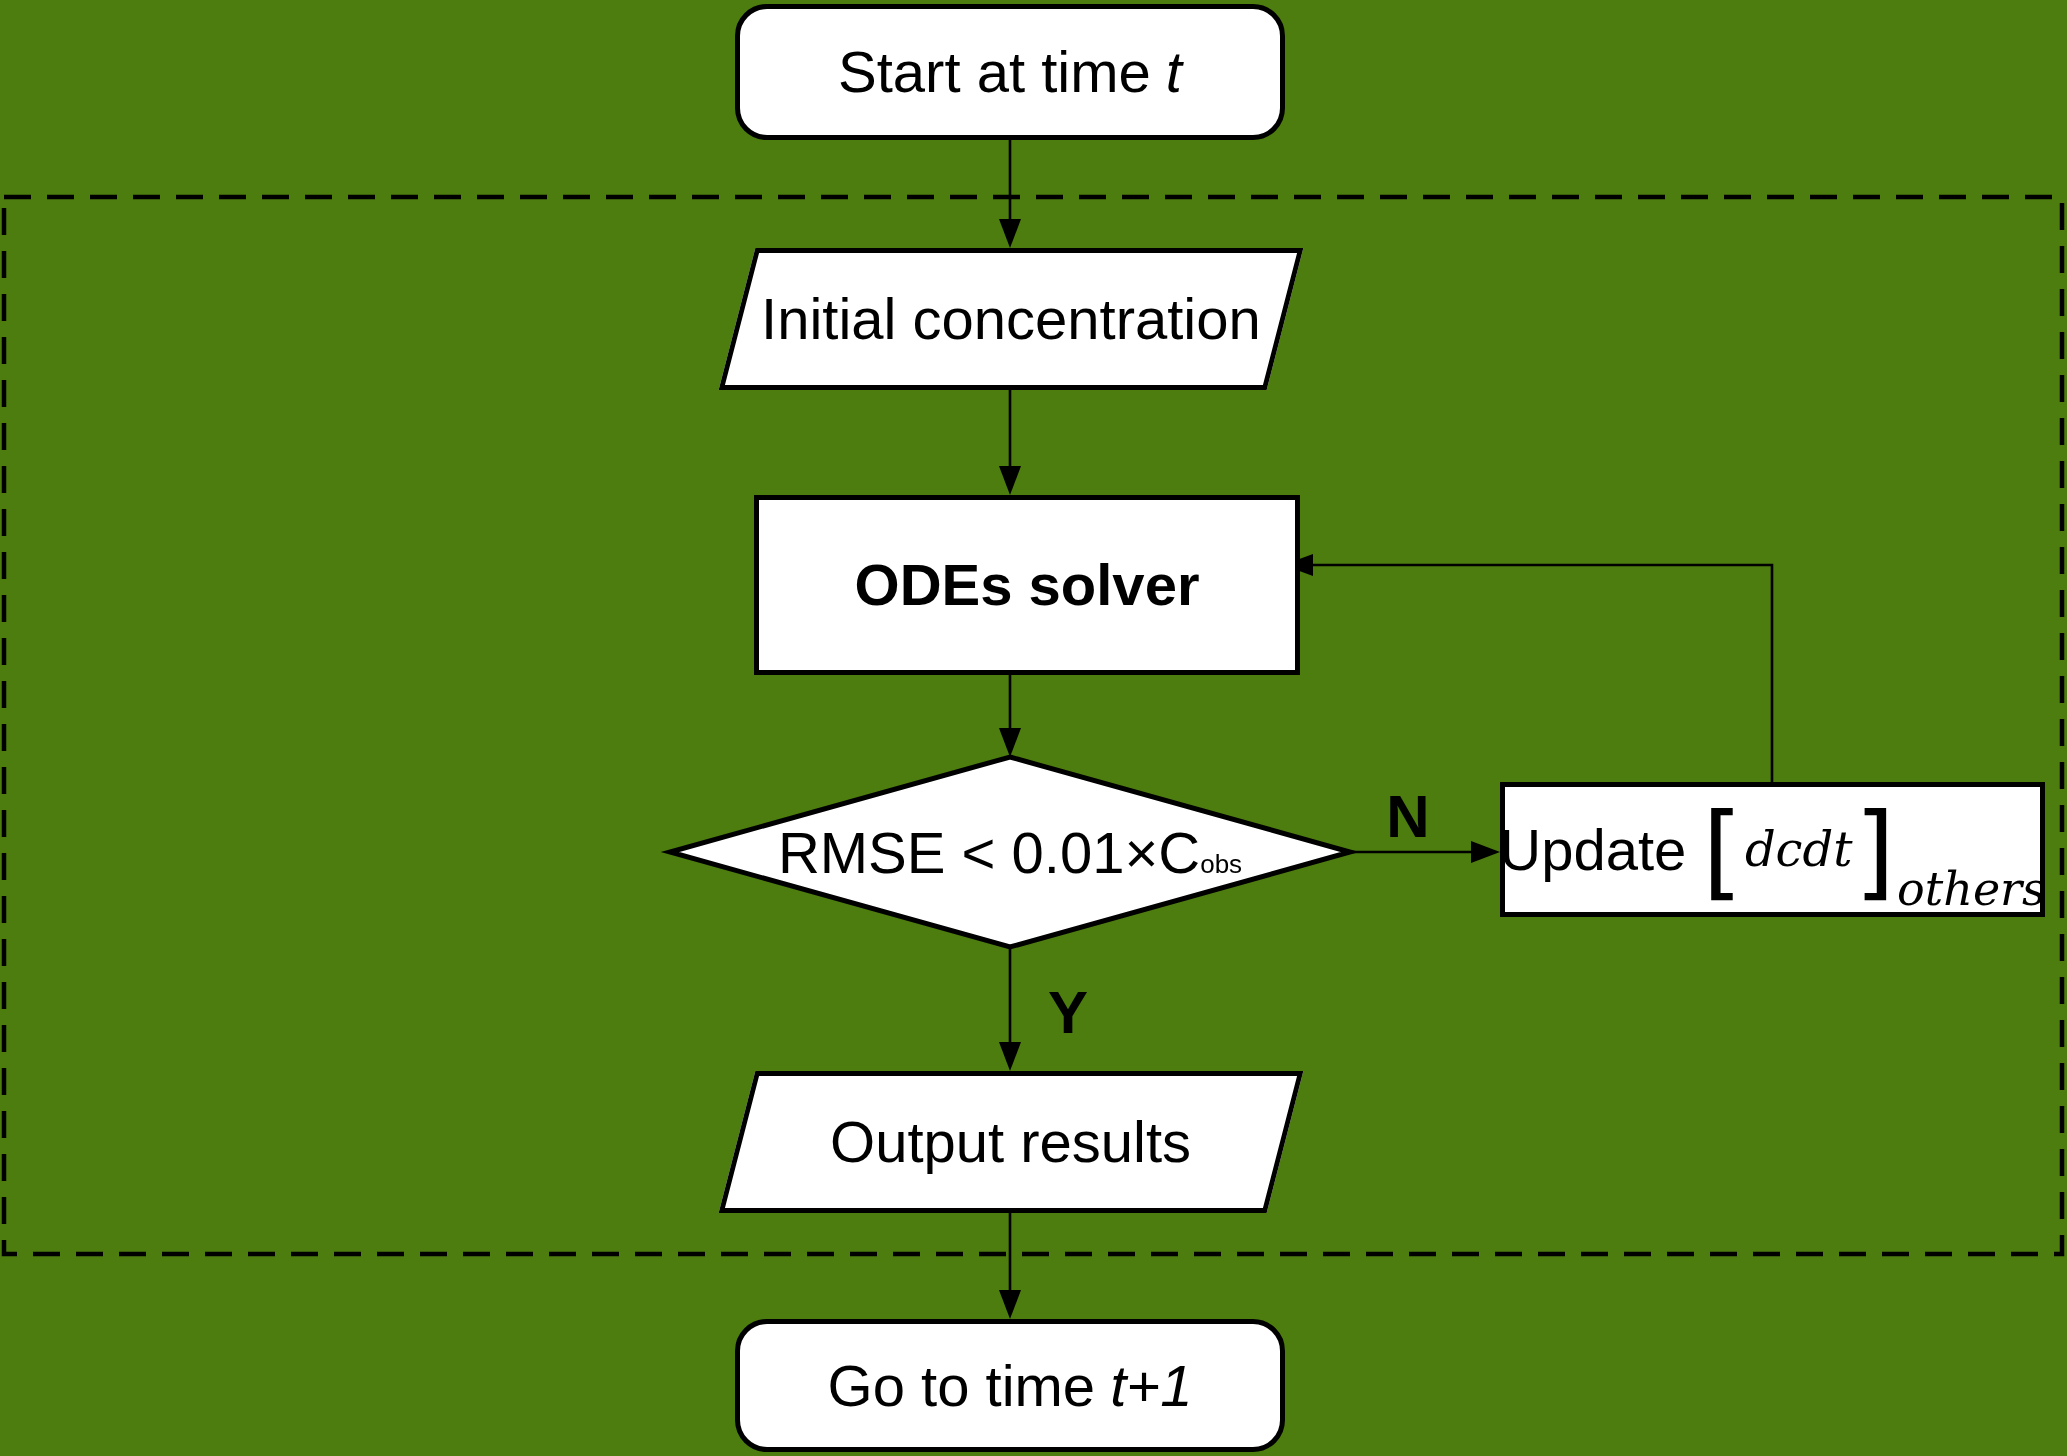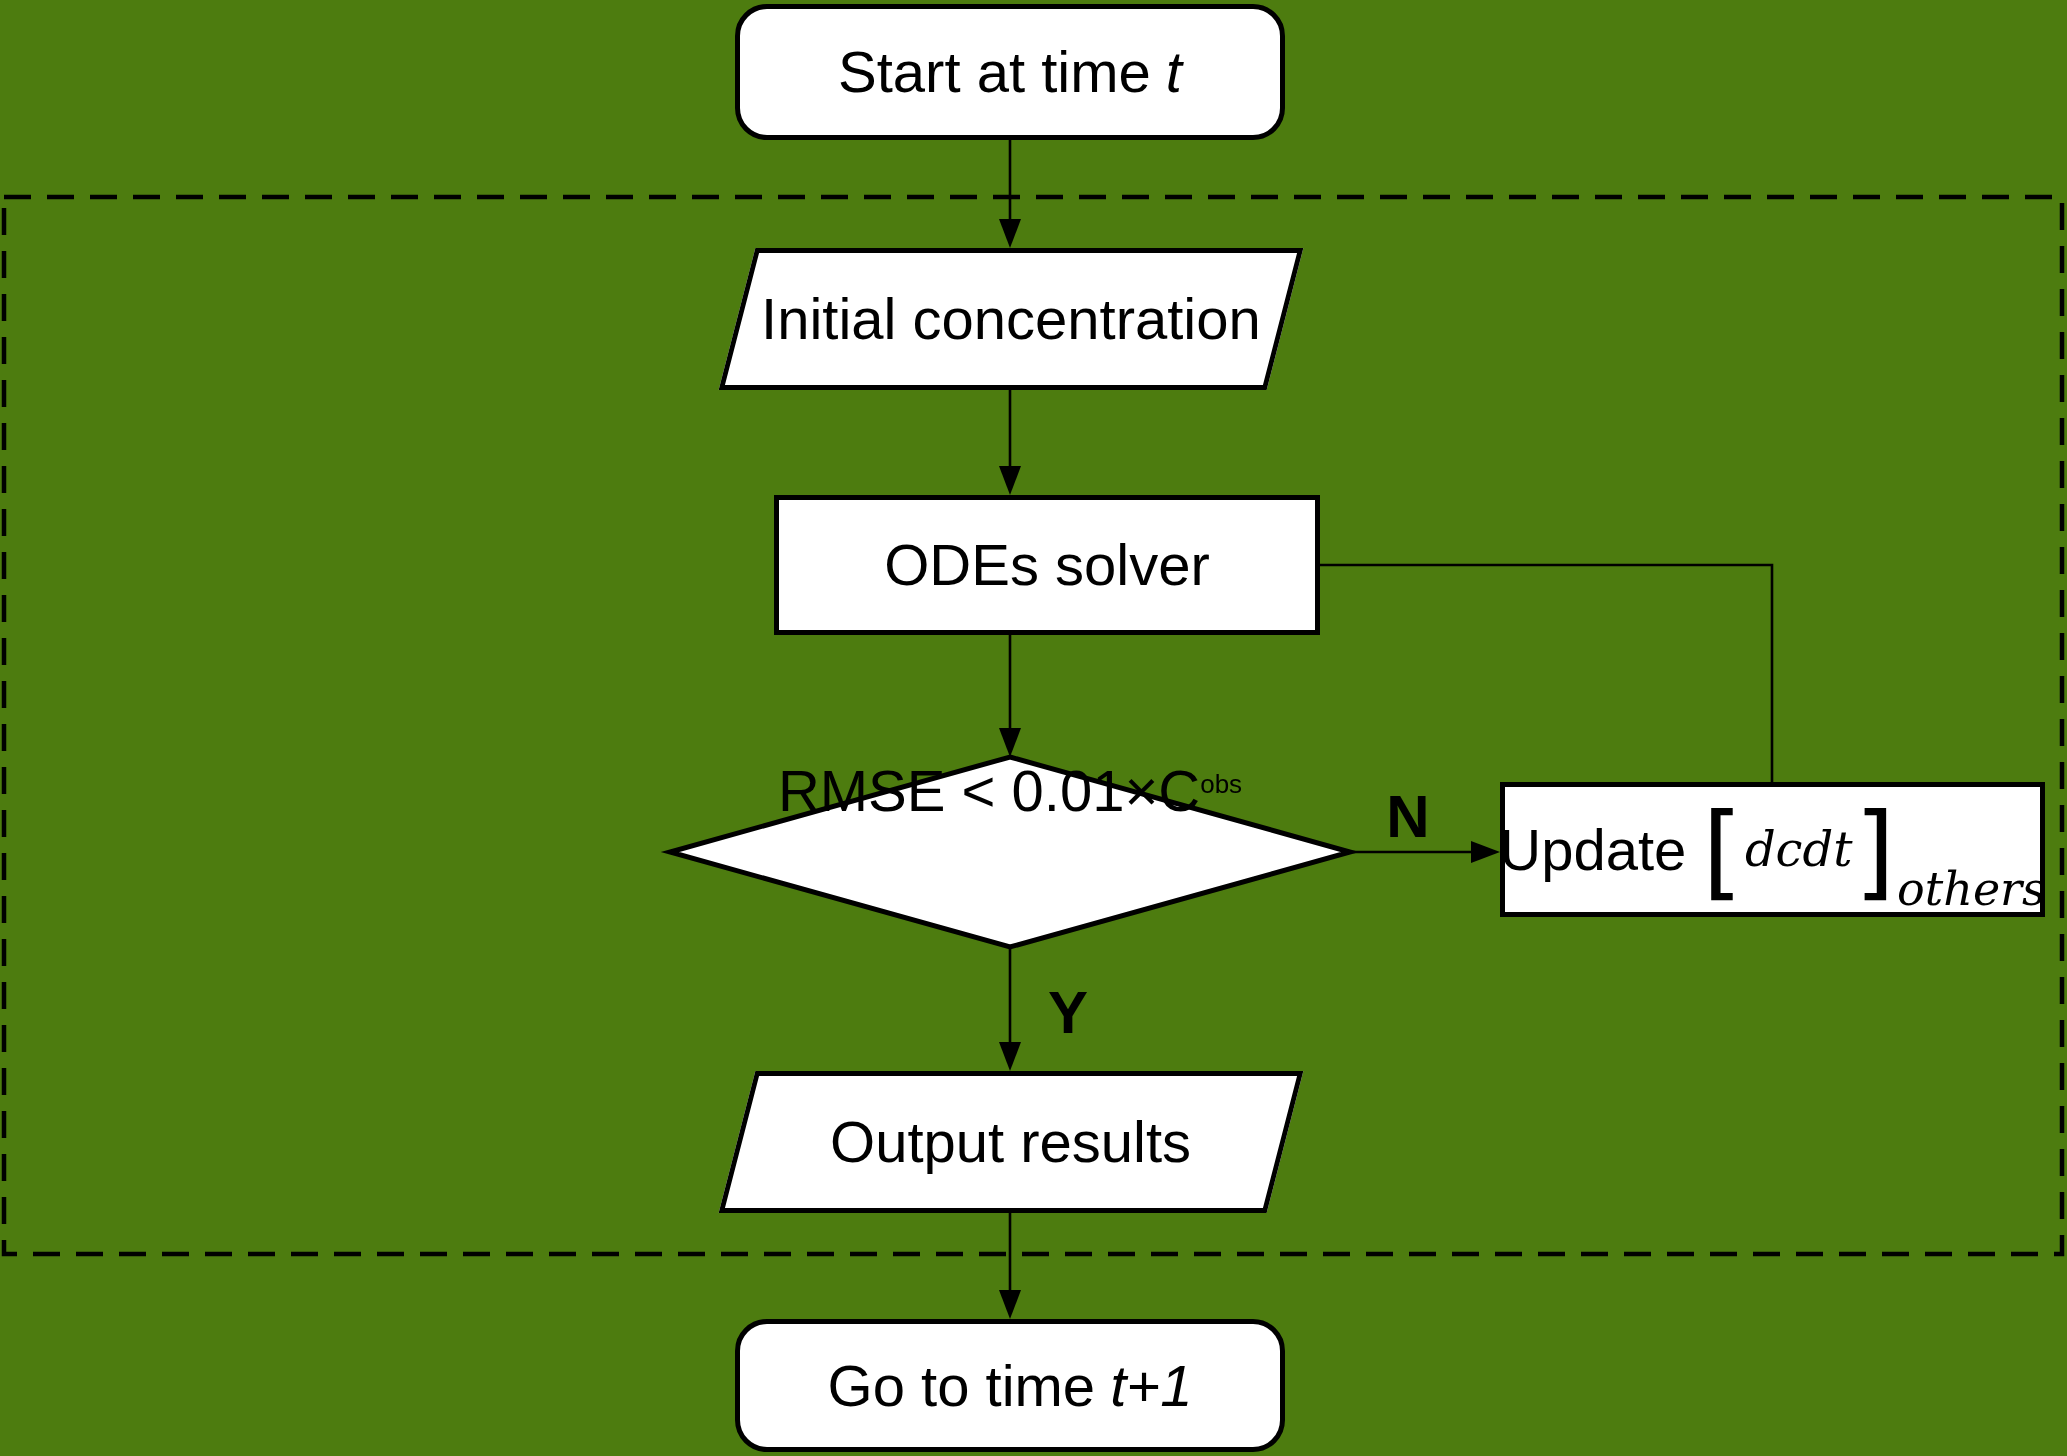--- a/index.html
+++ b/index.html
@@ -42,20 +42,21 @@
     position: absolute;
     font-weight: bold;
     font-size: 60px;
     text-align: center;
   }
   .diamond-text {
     position: absolute;
     left: 670px; top: 757px;
     width: 680px; height: 190px;
     display: flex;
+    align-items: center;
     justify-content: center;
     font-size: 58px;
     white-space: nowrap;
   }
   
   .math { display: flex; align-items: center; }
   .bracket {
     font-family: "DejaVu Sans", sans-serif;
     font-size: 104px;
     font-weight: 400;
@@ -117,21 +118,21 @@
 
   <div class="node rounded" style="left:735px; top:4px; width:550px; height:136px;">
     <span>Start at time</span>
       <span class="var-italic">t</span>
   </div>
 
   <div class="node parallelogram" style="left:737px; top:248px; width:548px; height:142px;">
     <span class="inner">Initial concentration</span>
   </div>
 
-  <div class="node" style="left:774px; top:495px; width:546px; height:140px;">
+  <div class="node" style="left:754px; top:495px; width:546px; height:180px;font-weight:bold;">
     <span>ODEs solver</span>
   </div>
 
   <div class="diamond-text">
     <span>RMSE &lt; 0.01×C</span>
       <span class="subscript">obs</span>
   </div>
 
   <div class="node" style="left:1500px; top:782px; width:545px; height:135px;">
     <span class="math">

